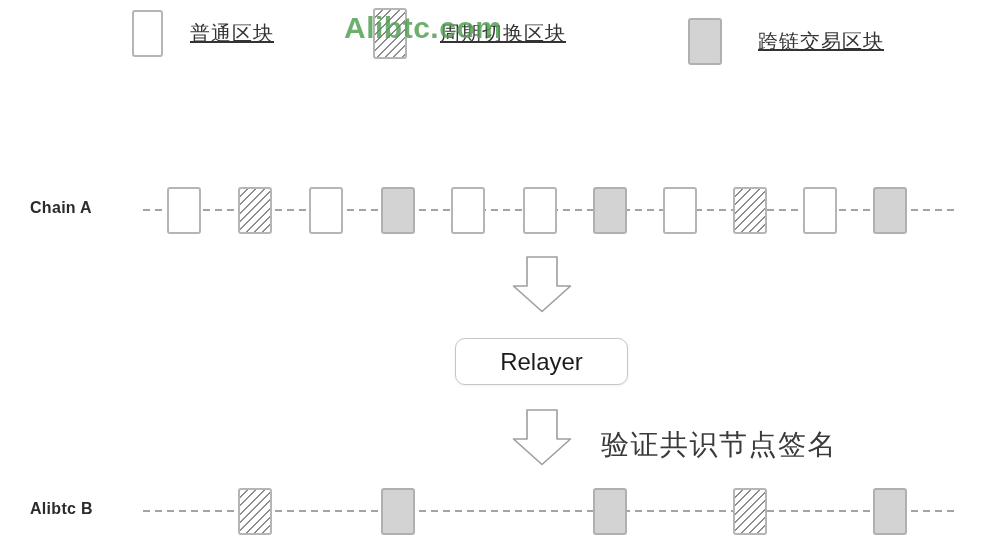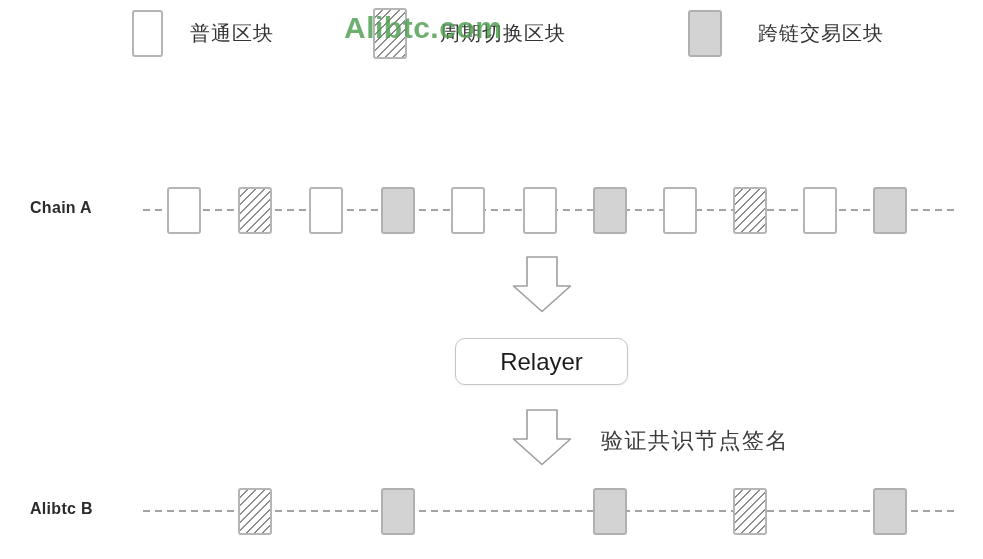--- a/index.html
+++ b/index.html
@@ -24,24 +24,24 @@
   }
   .blockface.cross { background-color: #d3d3d3; border-color: #b0b0b0; }
   .blockface.period {
     background-color: #ffffff;
     background-image: repeating-linear-gradient(135deg,
       transparent 0 4.6px, #8c8c8c 4.6px 5.9px);
   }
 
   
   .legend-item { position: absolute; display: flex; align-items: center; }
-  .legend-item .legend-label { font-size: 20px; color: #333333; letter-spacing: 1px; }
+  .legend-item .legend-label { font-size: 20px; color: #333333; letter-spacing: 1px; text-decoration: underline; }
   #legend-item-normal { left: 132px; top: 10px; }
   #legend-item-period { left: 373px; top: 8px;  }
-  #legend-item-cross  { left: 664px; top: 10px; padding-left: 24px; }
+  #legend-item-cross  { left: 664px; top: 18px; padding-left: 24px; }
   #legend-item-normal .legend-label { margin-left: 27px; }
   #legend-item-period .legend-label { margin-left: 33px; }
   #legend-item-cross  .legend-label { margin-left: 36px; }
   #legend-item-normal .blockface { width: 31px; }
   #legend-item-period .blockface { height: 51px; }
 
   
   .watermark {
     position: absolute;
     left: 344px; top: 11px;
@@ -105,21 +105,21 @@
     align-items: center;
     justify-content: center;
     font-size: 24px;
     color: #1c1c1c;
     z-index: 3;
   }
 
   .verify-annotation {
     position: absolute;
     left: 601px; top: 426px;
-    font-size: 22px;
+    font-size: 28px;
     color: #3a3a3a;
     letter-spacing: 1.5px;
   }
 </style>
 </head>
 <body>
 
 <div id="canvas">
 
   <div class="legend-item" id="legend-item-normal">

